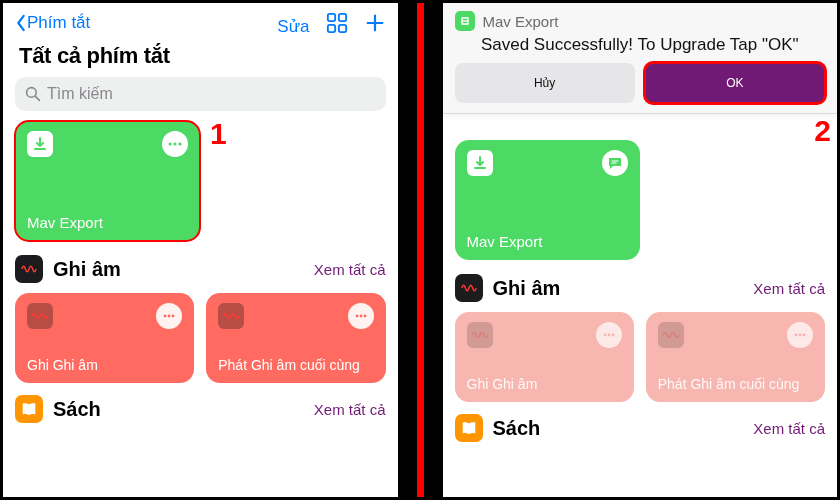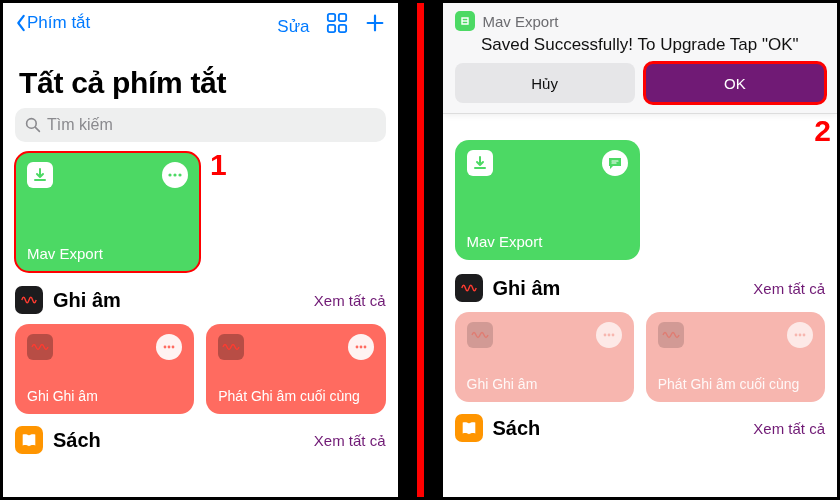--- a/index.html
+++ b/index.html
@@ -9,21 +9,21 @@
   .screen { flex: 1; background: #fff; position: relative; overflow: hidden; display: flex; flex-direction: column; }
 
   
   .nav { display: flex; align-items: center; justify-content: space-between; padding: 6px 12px 4px; }
   .nav-left { display: flex; align-items: center; color: #007aff; font-size: 17px; }
   .chev { width: 12px; height: 18px; }
   .nav-right { display: flex; align-items: center; gap: 16px; color: #007aff; }
   .grid-ic { width: 22px; height: 22px; }
   .plus-ic { width: 22px; height: 22px; }
 
-  .title-h1 { font-size: 30px; font-weight: 800; padding: 2px 16px 8px; letter-spacing: -0.3px; margin-top: 23px; }
+  .title-h1 { font-size: 22px; font-weight: 800; padding: 2px 16px 8px; letter-spacing: -0.3px; }
 
   .search { margin: 0 12px 10px; height: 34px; background: #eeefef; border-radius: 10px; display: flex; align-items: center; padding: 0 10px; color: #8a8a8e; font-size: 16px; gap: 6px; }
   .mag { width: 16px; height: 16px; }
 
   .content { padding: 0 12px; flex: 1; }
 
   .tile-lg {
     width: 185px; height: 120px; border-radius: 14px; background: #4cd964;
     position: relative; padding: 10px 12px; color: #fff;
     display: flex; flex-direction: column; justify-content: space-between;
@@ -56,21 +56,21 @@
   .tile-sm .more-ic { background: rgba(255,255,255,0.92); }
   .tile-sm .tile-name { font-size: 14px; line-height: 1.15; }
   .right-content { position: relative; }
 
   .banner { background: #f7f7f8; border-bottom: 1px solid #ddd; box-shadow: 0 2px 6px rgba(0,0,0,0.06); padding: 8px 12px 10px; }
   .banner-top { display:flex; align-items:center; gap: 8px; color: #6c6c70; font-size: 15px; margin-bottom: 4px; }
   .sc-ic { width: 20px; height: 20px; background: #4cd964; border-radius: 5px; display:flex; align-items:center; justify-content:center; }
   .sc-ic svg { width: 12px; height: 12px; }
   .banner-msg { font-size: 17px; color: #111; margin: 2px 0 8px; text-align: center; }
   .banner-btns { display:flex; gap: 10px; }
-  .btn { flex:1; height: 40px; border-radius: 8px; display:flex; align-items:center; justify-content:center; font-size: 15px; border:none; cursor:pointer; }
+  .btn { flex:1; height: 40px; border-radius: 8px; display:flex; align-items:center; justify-content:center; font-size: 12px; border:none; cursor:pointer; }
   .btn-cancel { background: #e6e6e8; color:#111; }
   .btn-ok { background: #701a75; color:#fff; font-weight:400; outline: 3px solid #ff0000; outline-offset: -1px; }
 
   .right-body { padding: 12px 12px 0; }
 
   .faded .tile-sm { background: #f7b6af; }
   .faded .tile-sm .vm-ic { background: rgba(0,0,0,0.15); }
   .faded .tile-sm .tile-name { color: rgba(255,255,255,0.9); }
   .right-body .tile-lg { background: #4cd964; }
   .right-body .msg-ic { width: 26px; height: 26px; background: #fff; border-radius: 50%; display:flex; align-items:center; justify-content:center; }

